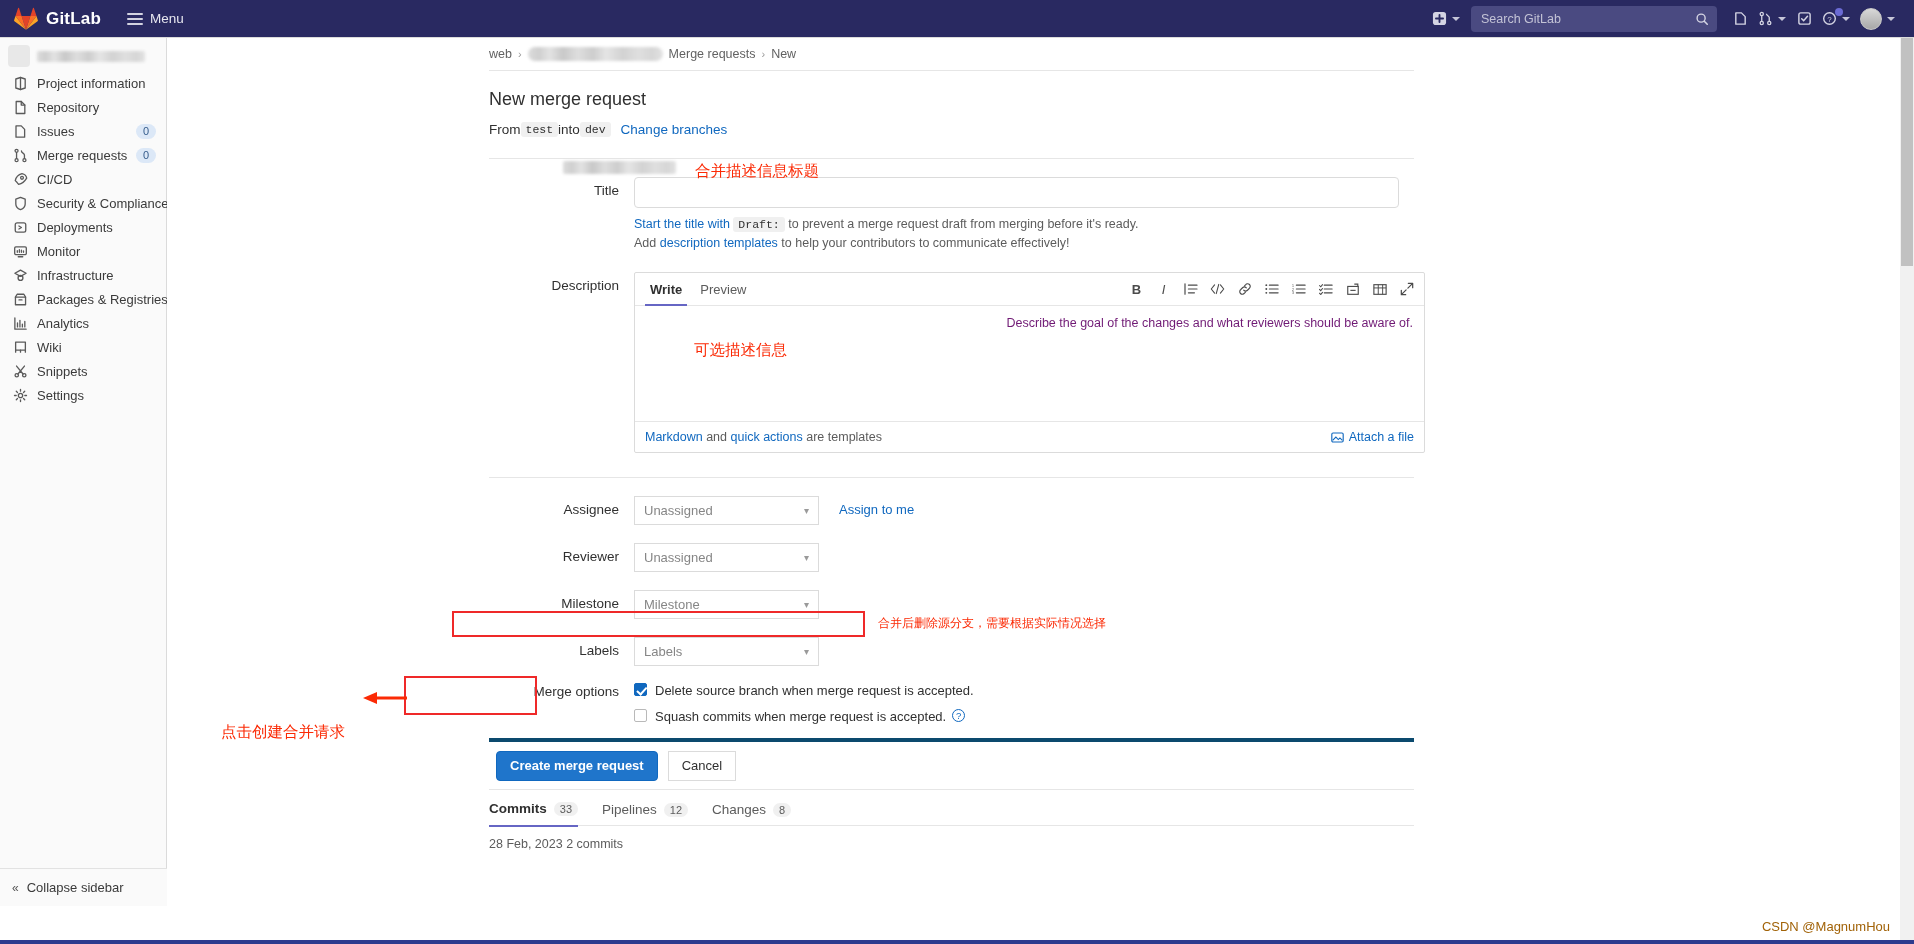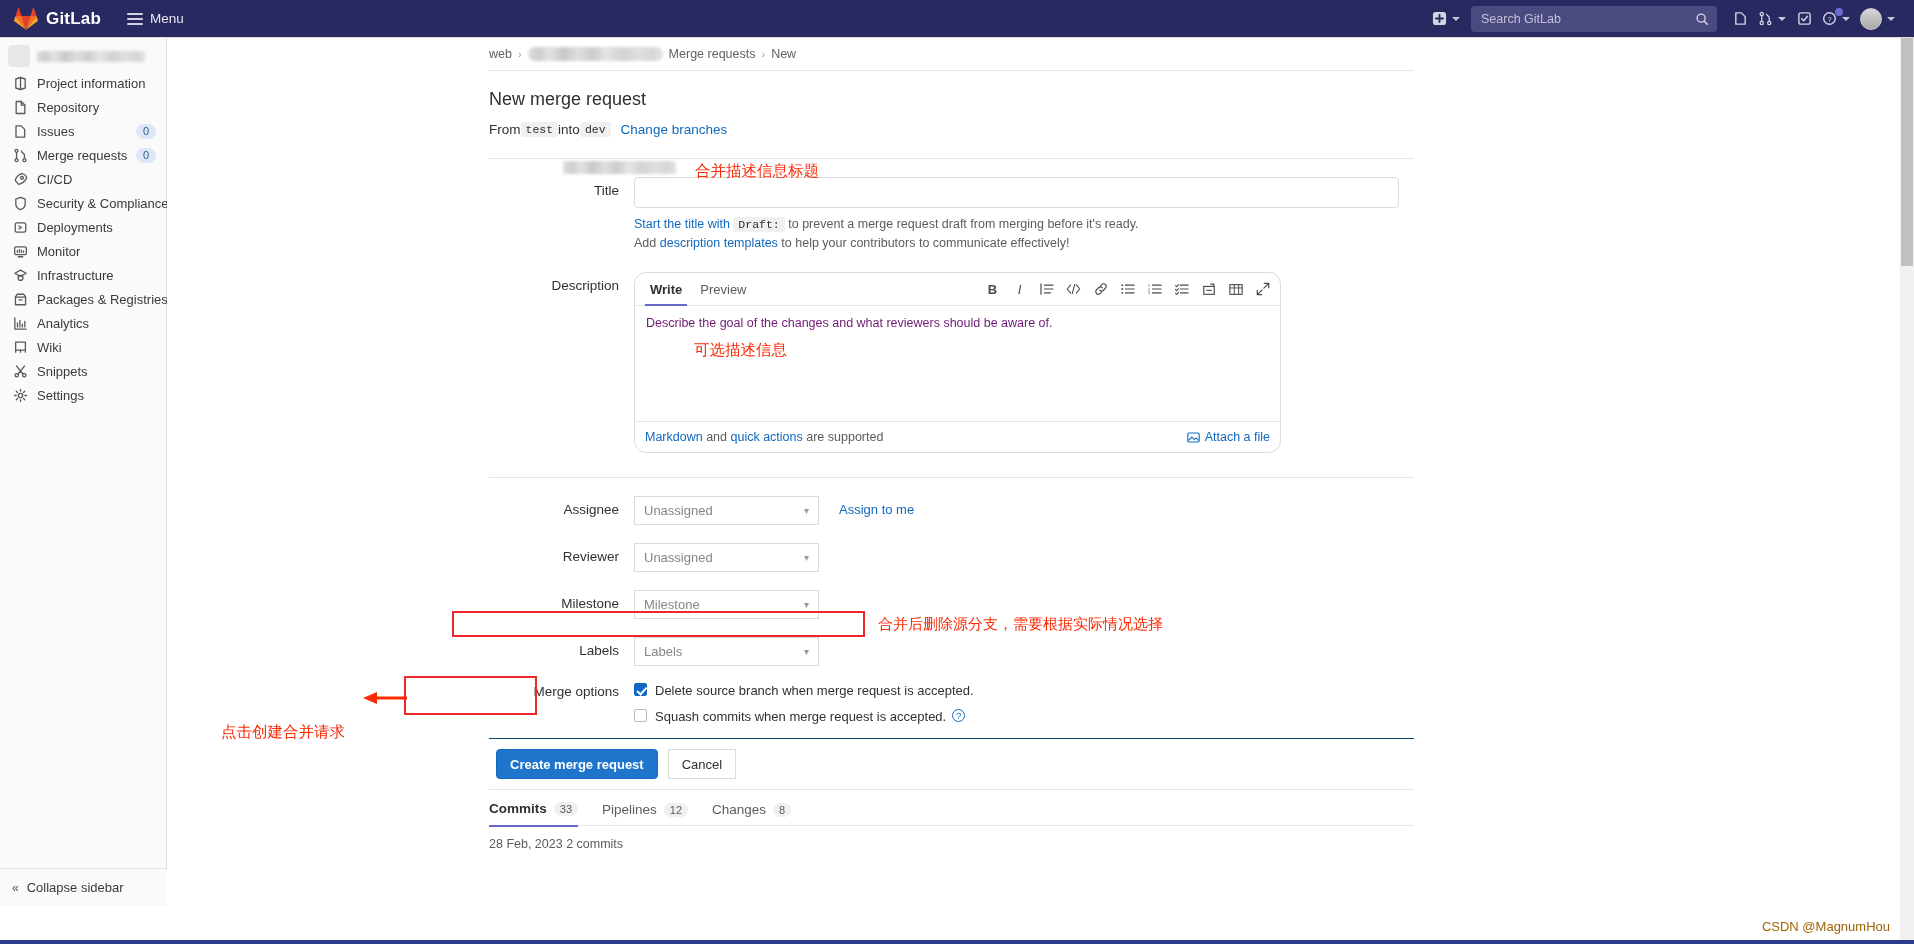--- a/index.html
+++ b/index.html
@@ -144,21 +144,21 @@
     font-family:"Liberation Sans", sans-serif;
   }
   #title-blur {
     position:absolute; left:563px; top:161px; width:113px; height:13px;
   }
   .hint { font-size:12.5px; color:#5c5c5c; margin-top:9px; }
   .hint.second { margin-top:5px; }
 
   
   #editor {
-    width:647px; border:1px solid #dbdbdb; border-radius:12px; background:#fff;
+    width:791px; border:1px solid #dbdbdb; border-radius:2px; background:#fff;text-align:right;
   }
   #editor-head {
     display:flex; align-items:center; height:33px;
     border-bottom:1px solid #e6e6e6; padding:0 10px;
   }
   .tab {
     font-size:13px; color:#5c5c5c; padding:0 5px; height:33px;
     line-height:33px; cursor:pointer; margin-right:8px;
   }
   .tab.active {
@@ -201,21 +201,21 @@
     color:#1068bf; font-size:9.5px; line-height:11px; text-align:center;
     margin-left:6px; cursor:pointer;
   }
 
   #merge-opts-box {
     position:absolute; left:452px; top:611px; width:413px; height:26px;
     border:2px solid #ef2929; pointer-events:none;
   }
 
   #actions-bar {
-    width:925px; border-top:1px solid #0c4a6e; border-bottom:1px solid #e6e6e6;
+    width:925px; border-top:4px solid #0c4a6e; border-bottom:1px solid #e6e6e6;
     margin-top:14px; height:52px; display:flex; align-items:center; padding-left:7px;
   }
   .btn-primary {
     background:#1f75cb; color:#fff; border:1px solid #1068bf; border-radius:4px;
     height:30px; padding:0 13px; font-size:13px; font-weight:600; cursor:pointer;
     font-family:"Liberation Sans", sans-serif;
   }
   .btn-default {
     background:#fff; color:#303030; border:1px solid #dbdbdb; border-radius:0;
     height:30px; padding:0 13px; font-size:13px; cursor:pointer; margin-left:10px;
@@ -236,21 +236,21 @@
   .btab .num { background:#f0f0f0; border-radius:8px; font-size:11px; padding:1px 6px; color:#5c5c5c; font-weight:400;}
   #commit-date { font-size:12.5px; color:#5c5c5c; margin-top:11px; }
 
   
   .anno {
     position:absolute; color:#fb2a05; font-size:15.5px;
     font-family:"DejaVu Sans", sans-serif; white-space:nowrap;
   }
   #anno-title { left:695px; top:161px; }
   #anno-desc  { left:694px; top:340px; }
-  #anno-merge { left:878px; top:615px; font-size:15px; }
+  #anno-merge { left:878px; top:615px; font-size:12px; }
   #anno-create{ left:221px; top:722px; }
   .arrow-wrap { position:absolute; left:363px; top:691px; width:44px; height:14px; }
 
   
   #vscroll {
     position:absolute; right:0; top:38px; width:14px; height:906px; background:#f1f1f1;
   }
   #vthumb {
     position:absolute; right:1px; top:0px; width:12px; height:228px;
     background:#c1c1c1; border-radius:0px;
@@ -605,21 +605,21 @@
               </span>
             </div>
           </div>
           <div id="editor-body">
             <span>Describe the goal of the changes and what reviewers should be aware of.</span>
           </div>
           <div id="editor-foot">
             <span><a class="link">Markdown</a>
             <span>and</span>
             <a class="link">quick actions</a>
-            <span>are supported</span></span>
+            <span>are templates</span></span>
             <span id="attach">
               <svg width="13" height="13" viewBox="0 0 16 16">
                   <rect x="1" y="2.5" width="14" height="11" rx="1.5" fill="none" stroke="#1068bf" stroke-width="1.4"></rect>
                   <path d="M2 11.5 6 7.5l3 3 2-2 3 3" fill="none" stroke="#1068bf" stroke-width="1.3"></path>
                 </svg>
               <span>Attach a file</span>
             </span>
           </div>
         </div>
       </div>

